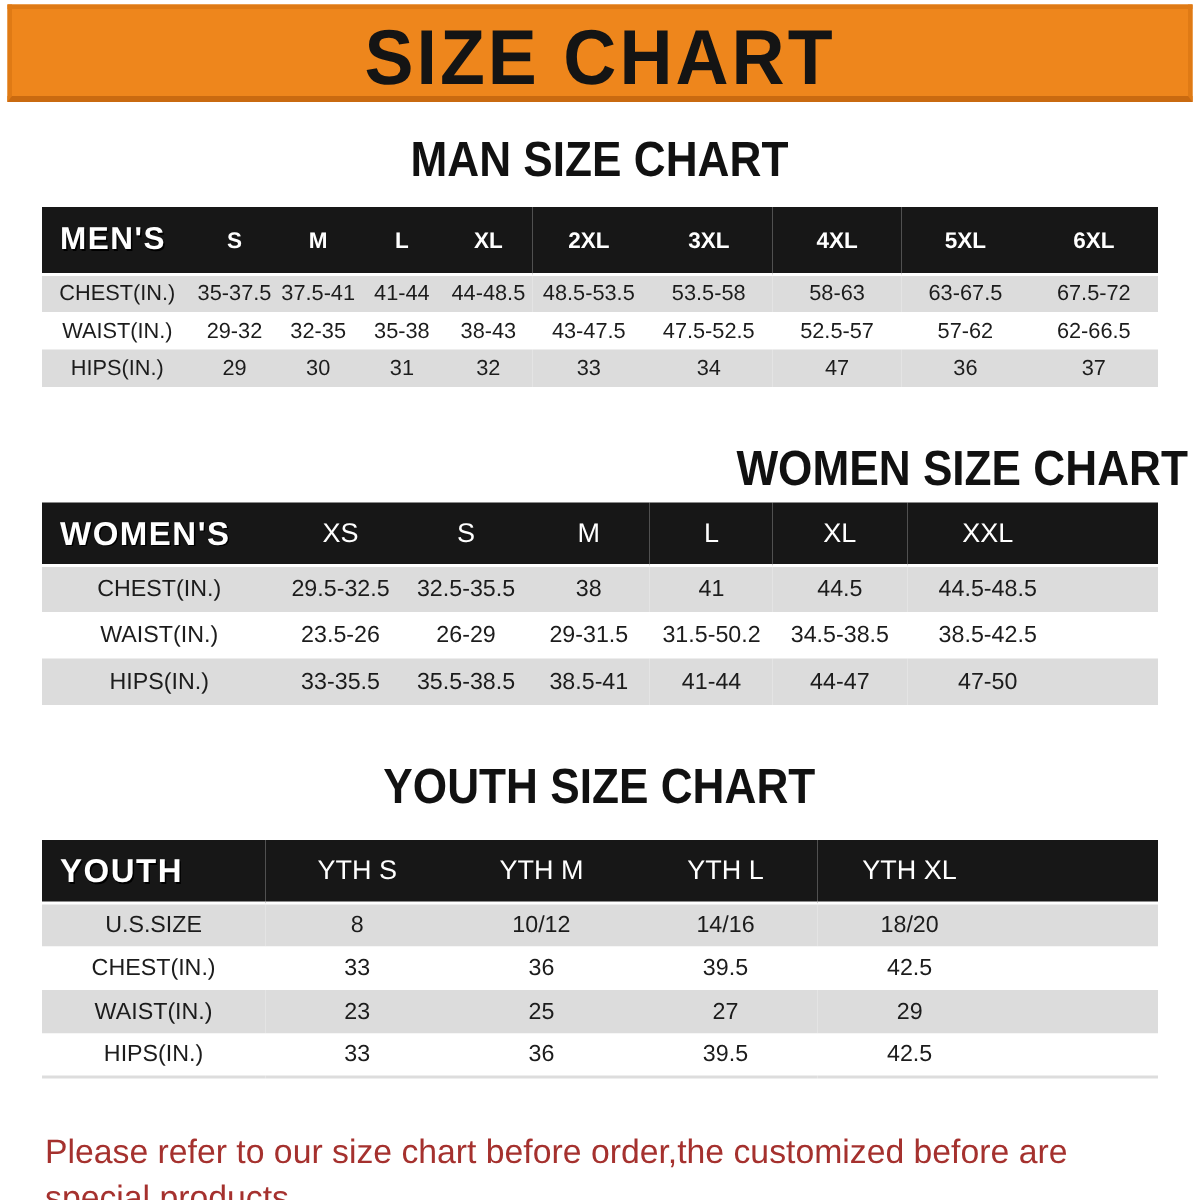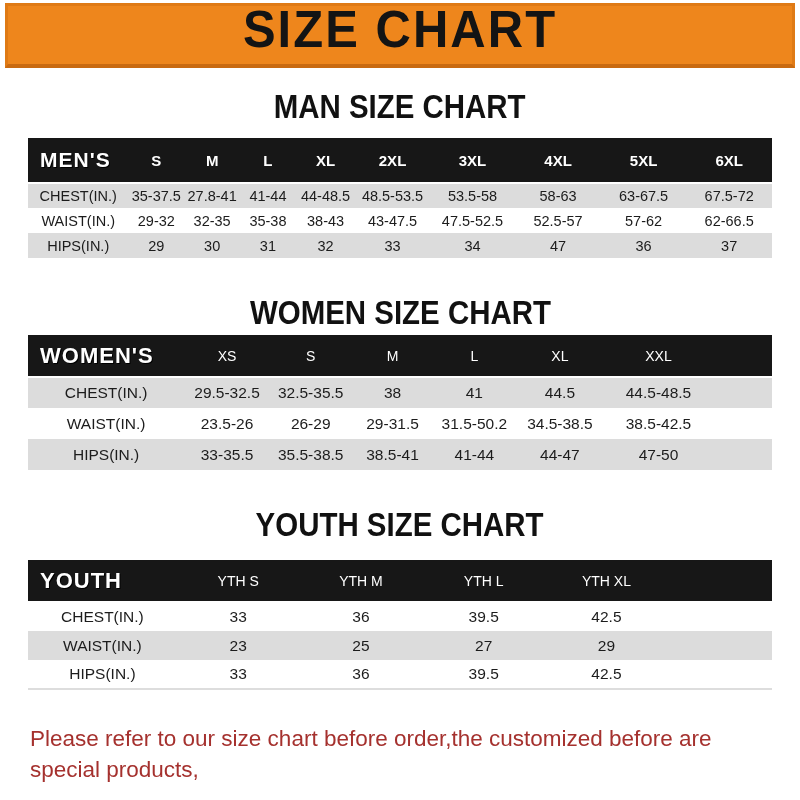--- a/index.html
+++ b/index.html
@@ -10,36 +10,36 @@
     font-family: "Liberation Sans", sans-serif;
   }
 
   
   .banner {
     margin: 3px 5px 0 5px;
     height: 65px;
     background: #EE861C;
     border: 3px solid #DF7A15;
     border-bottom: 4px solid #C96A10;
-    display: flex; align-items: flex-start; justify-content: center;
+    display: flex; align-items: flex-end; justify-content: center;
   }
   .banner-title {
     font-size: 48px; font-weight: 700; color: #141414;
     letter-spacing: 2px; line-height: 1;
     display: inline-block; transform: scale(1.02, 1.08);
   }
 
   
   .section-title {
     margin: 0; text-align: center; font-weight: 700; color: #111;
     font-size: 31px; line-height: 34px; text-decoration: underline;
   }
   .section-title .condensed { display: inline-block; transform: scale(0.95, 1.06); letter-spacing: 0px; }
   .title-men   { margin-top: 22px; }
-  .title-women { margin-top: 38px; }
+  .title-women { margin-top: 38px; text-align: right; }
   .title-youth { margin-top: 38px; }
 
   
   table.chart {
     width: 744px; margin-left: 28px; margin-right: 28px;
     border-collapse: collapse; table-layout: fixed;
   }
   .men   { margin-top: 14px; }
   .women { margin-top: 5px; }
   .youth { margin-top: 18px; }
@@ -49,21 +49,21 @@
   .women thead tr, .youth thead tr { height: 42px; }
 
   th.group {
     text-align: left; padding-left: 12px;
     font-size: 21px; font-weight: 700; letter-spacing: 1px;
     color: #ffffff; text-shadow: 1px 1px 0 #000;
   }
   .women th.group, .youth th.group { font-size: 22px; }
 
   th.size { text-align: center; font-weight: 700; font-size: 15px; }
-  .women th.size, .youth th.size { font-size: 14px; font-weight: 400; }
+  .women th.size, .youth th.size { font-size: 18px; font-weight: 400; }
 
   td { text-align: center; color: #1c1c1c; padding: 0; }
   .men   tbody tr { height: 25px; font-size: 14.5px; }
   .women tbody tr { height: 31px; font-size: 15.5px; }
   .youth tbody tr { height: 29px; font-size: 15.5px; }
 
   tr.gray  { background: #DCDCDC; }
   tr.white { background: #ffffff; }
   .chart tbody tr:first-child td { border-top: 2px solid #ffffff; }
   .youth tbody tr:last-child td { border-bottom: 2px solid #dddddd; }
@@ -105,21 +105,21 @@
       <th class="size">3XL</th>
       <th class="size">4XL</th>
       <th class="size">5XL</th>
       <th class="size">6XL</th>
     </tr>
   </thead>
   <tbody>
     <tr class="gray">
       <td class="rowlabel">CHEST(IN.)</td>
       <td>35-37.5</td>
-      <td>27.8-41</td>
+      <td>37.5-41</td>
       <td>41-44</td>
       <td>44-48.5</td>
       <td>48.5-53.5</td>
       <td>53.5-58</td>
       <td>58-63</td>
       <td>63-67.5</td>
       <td>67.5-72</td>
     </tr>
     <tr class="white">
       <td class="rowlabel">WAIST(IN.)</td>
@@ -222,20 +222,28 @@
     <tr class="head">
       <th class="group">YOUTH</th>
       <th class="size">YTH S</th>
       <th class="size">YTH M</th>
       <th class="size">YTH L</th>
       <th class="size">YTH XL</th>
       <th class="filler"></th>
     </tr>
   </thead>
   <tbody>
+    <tr class="gray">
+      <td class="rowlabel">U.S.SIZE</td>
+      <td>8</td>
+      <td>10/12</td>
+      <td>14/16</td>
+      <td>18/20</td>
+      <td class="filler"></td>
+    </tr>
     <tr class="white">
       <td class="rowlabel">CHEST(IN.)</td>
       <td>33</td>
       <td>36</td>
       <td>39.5</td>
       <td>42.5</td>
       <td class="filler"></td>
     </tr>
     <tr class="gray">
       <td class="rowlabel">WAIST(IN.)</td>

